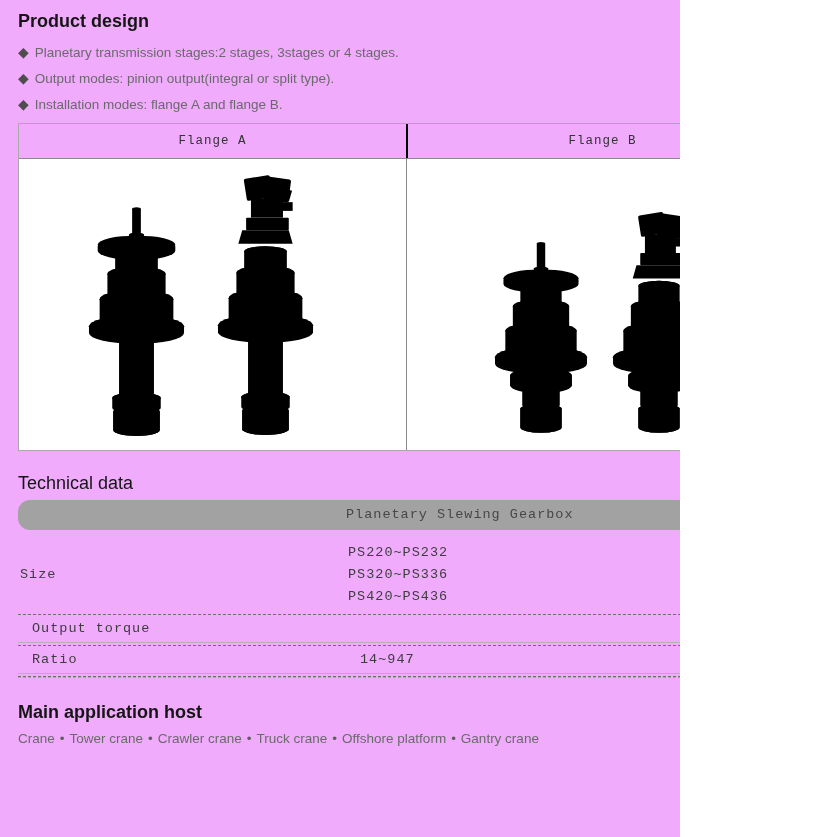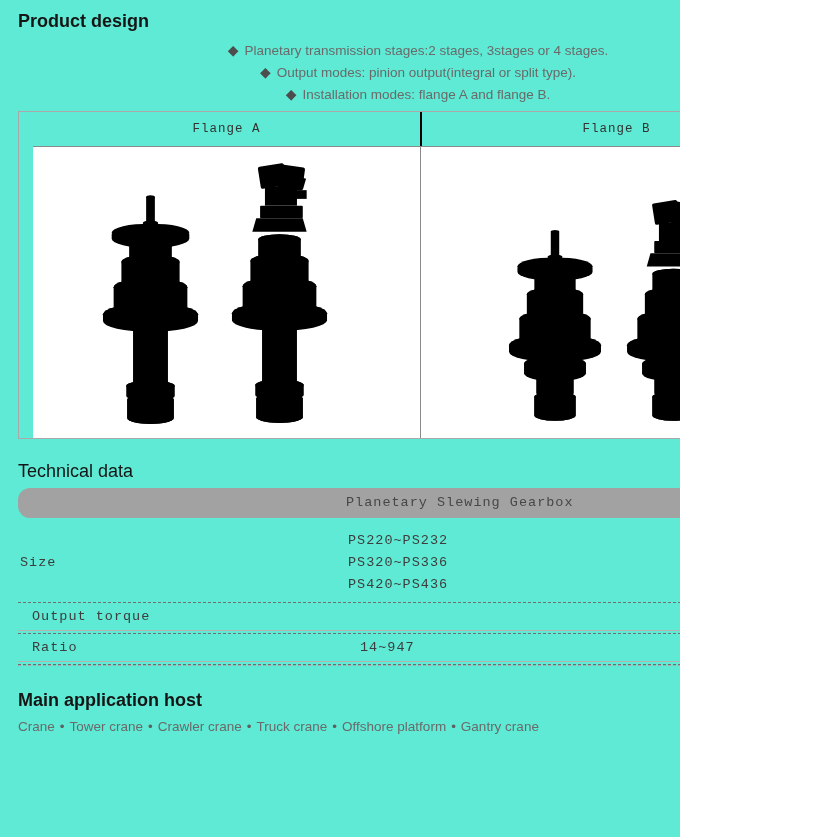--- a/index.html
+++ b/index.html
@@ -1,23 +1,23 @@
 <!DOCTYPE html>
 <html><head>
 <meta charset="utf-8">
 <style>
   html,body{margin:0;padding:0;background:#fff;}
-  .page{position:relative;width:680px;height:837px;overflow:hidden;background:#5eead4;
+  .page{position:relative;width:680px;height:837px;overflow:hidden;background:#f0abfc;
         font-family:"Liberation Sans",sans-serif;color:#6a6a6a;}
   .content{padding:10px 20px 0 18px;}
   h1.sec{margin:0 0 9px 0;font-size:18px;line-height:22px;font-weight:bold;color:#151515;}
-  .bullet{font-size:13.5px;line-height:18px;margin:3px 0;color:#6a6a6a;width:800px;text-align:center;}
+  .bullet{font-size:13.5px;line-height:23px;margin:3px 0;color:#6a6a6a;width:800px;}
   .diamond{color:#4d4d4d;font-size:14px;margin-right:6px;}
   
-  .figure{margin-top:7px;width:778px;border:1px solid #a9a9a9;padding-left:14px;}
+  .figure{margin-top:7px;width:778px;border:1px solid #a9a9a9;}
   .fig-header{display:flex;height:34px;border-bottom:1px solid #8a8a8a;}
   .fig-h-cell{width:387px;text-align:center;line-height:34px;
       font-family:"Liberation Mono",monospace;font-size:12.5px;letter-spacing:1px;color:#333;}
   .fig-h-cell.b{width:389px;border-left:2px solid #000000;}
   .fig-body{position:relative;height:291px;background:#fff;}
   .fig-divider{position:absolute;left:387px;top:0;bottom:0;width:0;border-left:1px solid #8a8a8a;}
   .draw{position:absolute;}
   
   h1.sec2{margin:22px 0 6px 0;font-size:18px;line-height:21px;font-weight:normal;color:#151515;}
   .tech{width:778px;font-family:"Liberation Mono",monospace;color:#3d3d3d;}

